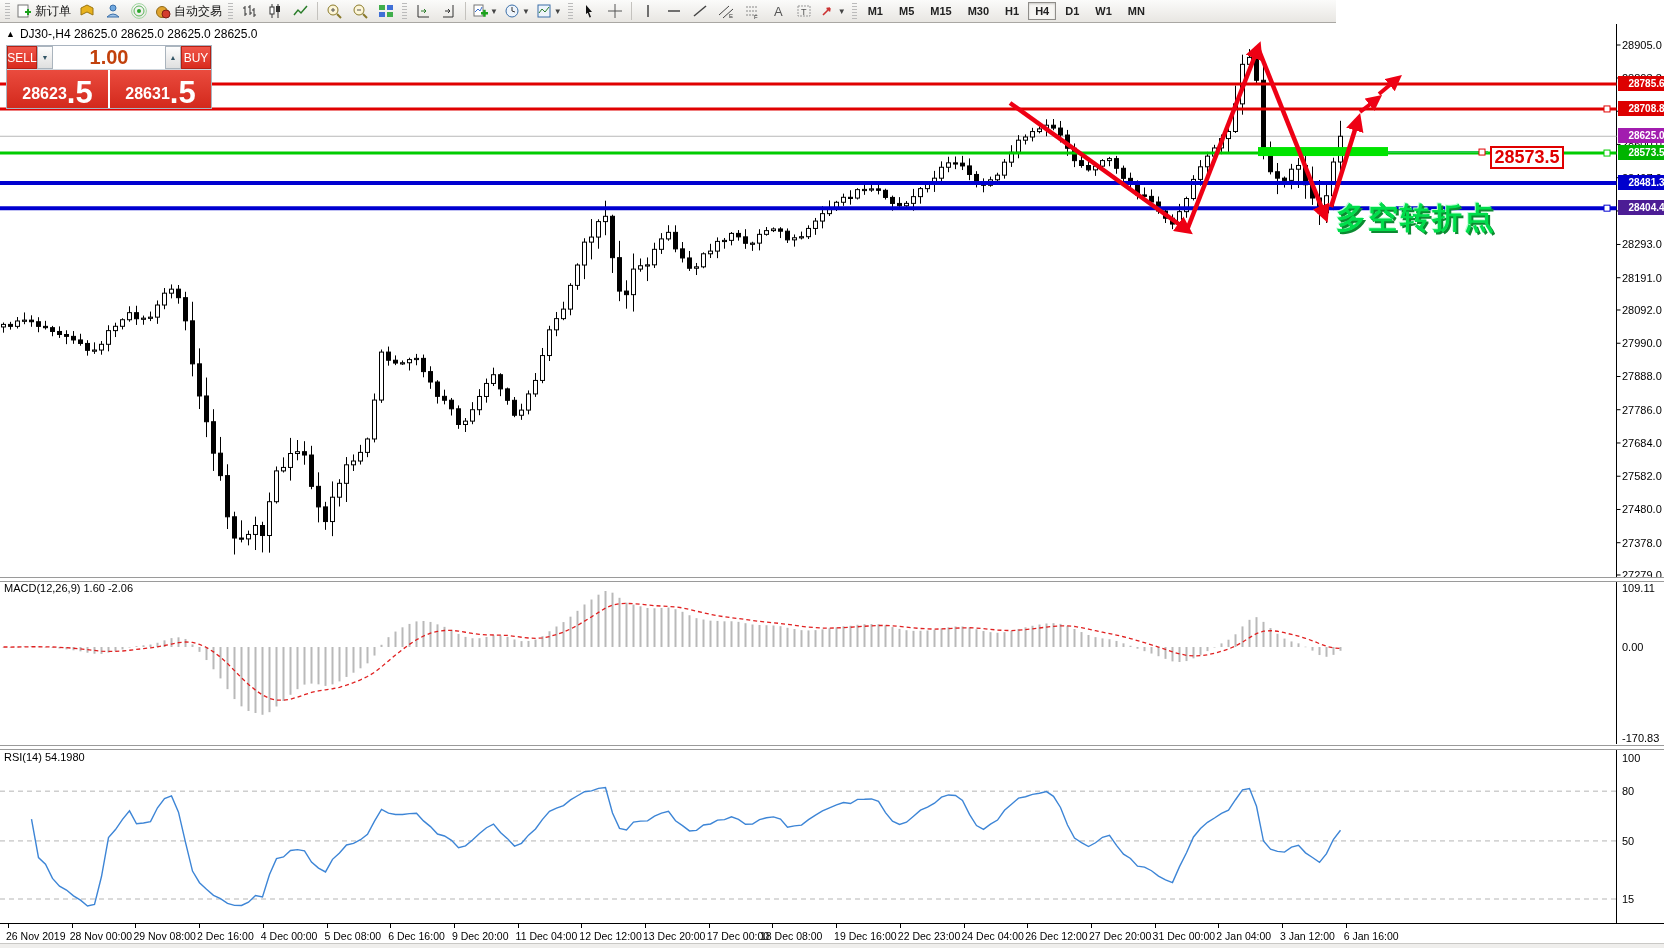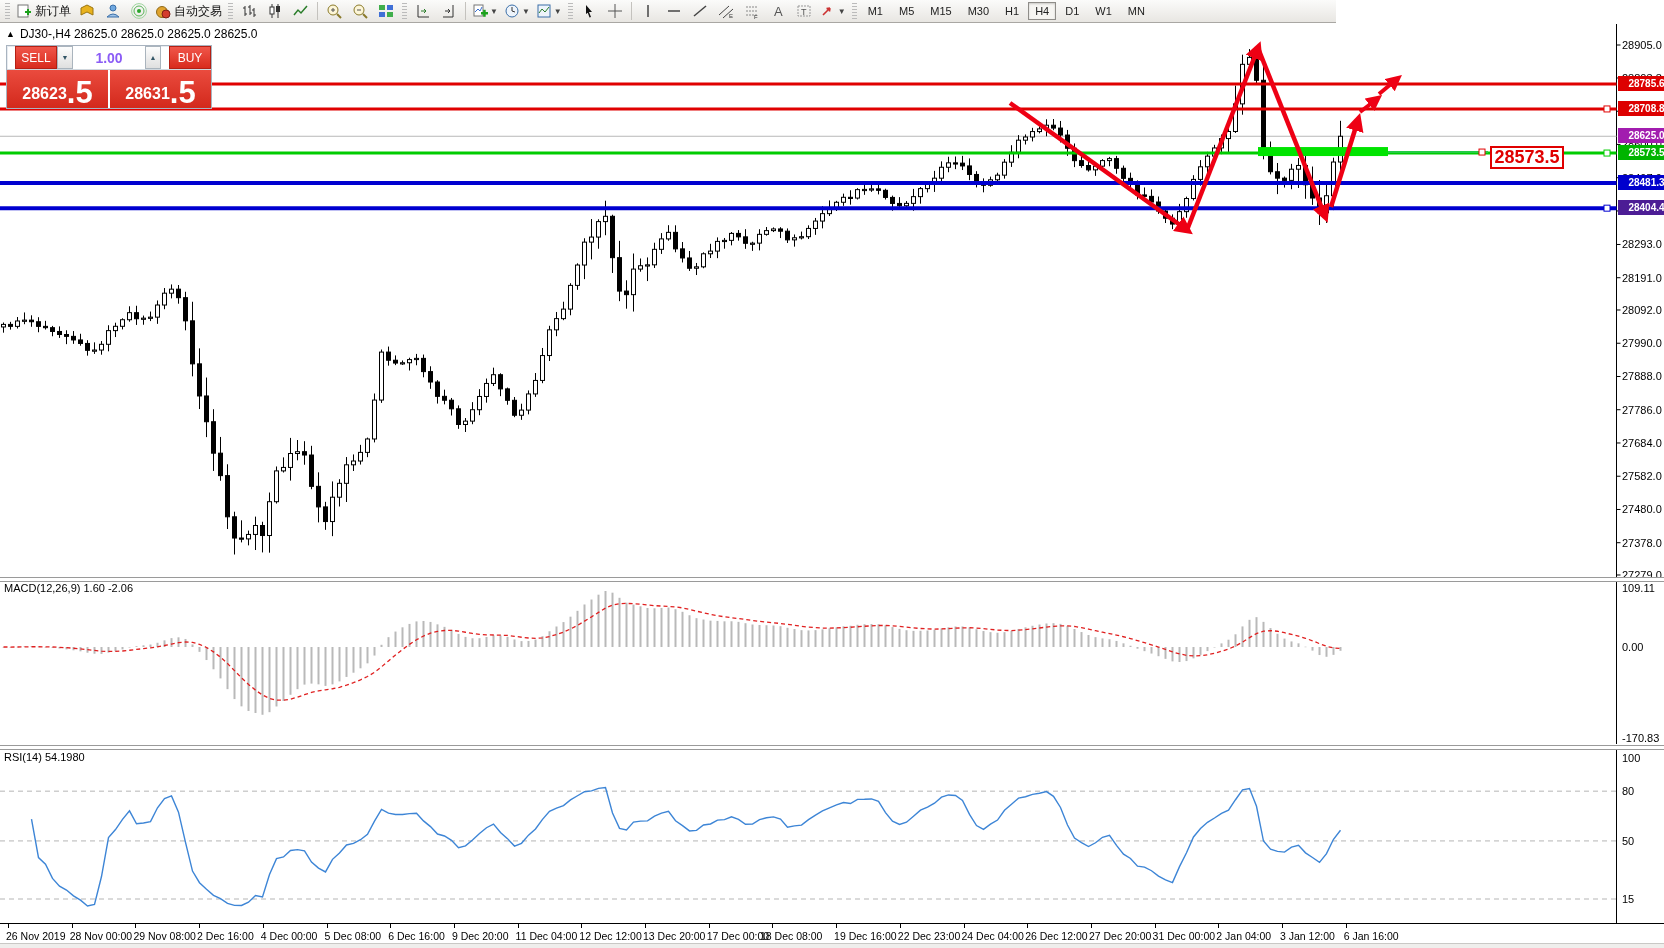--- a/index.html
+++ b/index.html
@@ -9,38 +9,38 @@
   
   #toolbar{position:absolute;left:0;top:0;width:1336px;height:23px;
     background:linear-gradient(#fbfbfa,#e8e6e2);border-bottom:1px solid #a9a7a3;
     display:flex;align-items:center;padding-left:2px;box-sizing:border-box;}
   .grip{width:5px;height:16px;margin:0 3px;background:repeating-linear-gradient(#bbb 0 1px,transparent 1px 3px);}
   .sep{width:1px;height:18px;background:#c4c2be;margin:0 3px;}
   .tbtn{height:20px;min-width:20px;display:flex;align-items:center;justify-content:center;
     border:1px solid transparent;border-radius:2px;padding:0 2px;cursor:default;}
   .tlabel{font-size:12px;color:#111;margin-left:3px;white-space:nowrap;}
   .dd{font-size:8px;color:#444;margin-left:2px;}
-  .tf{font-size:11px;color:#222;padding:2px 6px;border:1px solid transparent;margin:0 1px;}
+  .tf{font-size:11px;color:#222;padding:2px 6px;border:1px solid transparent;margin:0 1px;font-weight:bold;}
   .tf.active{background:#f6f5f2;border:1px solid #8f8d89;box-shadow:inset 0 1px 2px rgba(0,0,0,.18);}
   svg.ic{display:block;}
 
   
   #chart-title{position:absolute;left:6px;top:27px;font-size:12px;color:#000;display:flex;align-items:center;gap:5px;}
   #chart-title .tri{font-size:9px;}
 
   
   #oneclick{position:absolute;left:6px;top:45px;width:204px;height:62px;background:#fff;
     border:1px solid #a9b4c0;box-shadow:0 0 0 1px #e7ebf0 inset;z-index:30;}
   #oc-row1{display:flex;height:23px;border-bottom:1px solid #cfd6dd;}
-  .oc-btn{width:42px;background:linear-gradient(#f0564a,#d92b1d);color:#fff;font-size:12px;
-    display:flex;align-items:center;justify-content:center;border:1px solid #b42014;box-sizing:border-box;margin-left:8px;}
+  .oc-btn{width:30px;background:linear-gradient(#f0564a,#d92b1d);color:#fff;font-size:12px;
+    display:flex;align-items:center;justify-content:center;border:1px solid #b42014;box-sizing:border-box;}
   .spin{width:16px;background:linear-gradient(#fdfdfd,#dfdfdf);border:1px solid #aab4bd;box-sizing:border-box;
     display:flex;align-items:center;justify-content:center;font-size:7px;color:#356;}
   #oc-volume{flex:1;background:#fff;display:flex;align-items:center;justify-content:center;
-    font-size:14px;font-weight:bold;color:#8b5cf6;text-align:right;}
+    font-size:20px;font-weight:bold;color:#c2410c;text-align:right;}
   #oc-row2{display:flex;height:38px;background:#fff;gap:2px;}
   .oc-price{flex:1;background:linear-gradient(#ea4b3e,#d3291c);color:#fff;display:flex;
     align-items:flex-end;justify-content:center;padding-bottom:2px;}
   .oc-price .pint{font-size:16px;font-weight:bold;line-height:1;margin-bottom:4px;}
   .oc-price .pfrac{font-size:31px;font-weight:bold;line-height:.85;}
 
   
   .pane-svg{position:absolute;left:0;}
   .pane-sep{position:absolute;left:0;width:1664px;height:3px;background:#fff;
     border-top:1px solid #9a9a9a;border-bottom:1px solid #9a9a9a;z-index:5;}
@@ -1019,20 +1019,21 @@
 
   <div id="overlays">
       <div class="ax-tag" style="background: rgb(221, 0, 0); top: 75.9179px;">28785.6</div>
       <div class="ax-tag" style="background: rgb(221, 0, 0); top: 100.95px;">28708.8</div>
       <div class="ax-tag" style="background: #a21caf; top: 128.265px;">28625.0</div>
       <div class="ax-tag" style="background: rgb(0, 180, 0); top: 145.051px;">28573.5</div>
       <div class="ax-tag" style="background: rgb(0, 0, 205); top: 175.103px;">28481.3</div>
       <div class="ax-tag" style="background: #4c1d95; top: 200.168px;">28404.4</div>
     </div>
   <div id="price-callout">28573.5</div>
+  <div id="turning-point">多空转折点</div>
 
   <div id="time-axis">
       <div class="t-tick" style="left: 8px;"></div>
       <div class="t-label" style="left: 6px;">26 Nov 2019</div>
       <div class="t-tick" style="left: 71.7px;"></div>
       <div class="t-label" style="left: 69.7px;">28 Nov 00:00</div>
       <div class="t-tick" style="left: 135.4px;"></div>
       <div class="t-label" style="left: 133.4px;">29 Nov 08:00</div>
       <div class="t-tick" style="left: 199.1px;"></div>
       <div class="t-label" style="left: 197.1px;">2 Dec 16:00</div>

